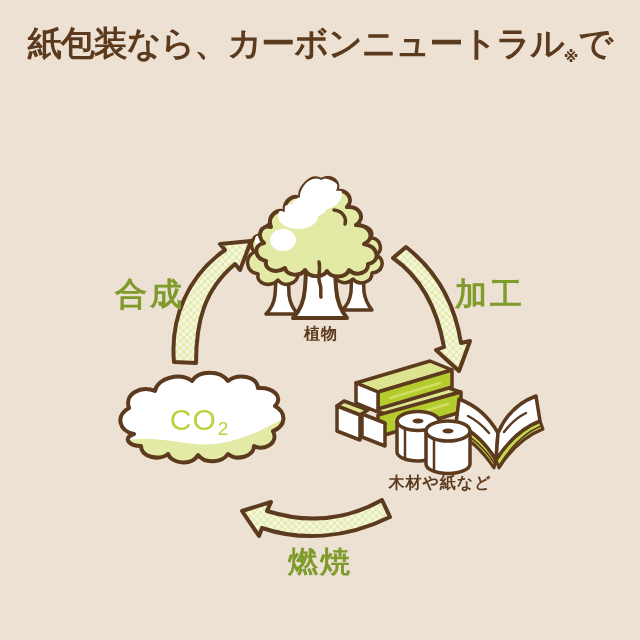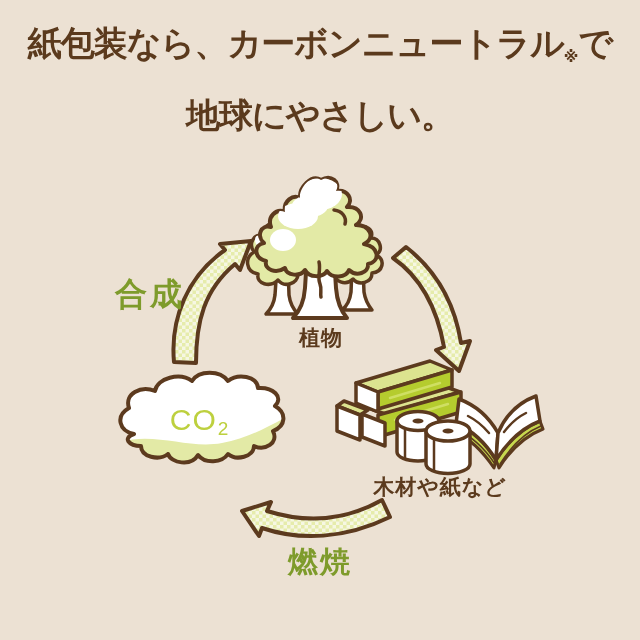--- a/index.html
+++ b/index.html
@@ -12,38 +12,37 @@
   .title{
     position:absolute;top:14px;left:0;width:640px;
     text-align:center;color:#5B3A1D;font-weight:700;
     font-size:34px;line-height:58px;letter-spacing:-1px;
   }
   .title .note{font-size:15px;font-weight:700;vertical-align:-7px;letter-spacing:0;}
   .lbl{
     position:absolute;transform:translateX(-50%);
     white-space:nowrap;font-weight:700;
   }
-  .brown{color:#5B3A1D;font-size:21px;letter-spacing:1px;}
+  .brown{color:#5B3A1D;font-size:16px;letter-spacing:1px;}
   .green{color:#7E9B2B;font-size:32px;letter-spacing:3px;}
   .green.big{font-size:30px;letter-spacing:2px;}
   .co2{
     position:absolute;transform:translateX(-50%);
     color:#BDD03E;font-weight:400;font-size:30px;letter-spacing:1px;white-space:nowrap;
   }
   .co2 .sub{font-size:19px;position:relative;top:5px;left:1px;}
   svg{position:absolute;top:0;left:0;}
 </style>
 </head>
 <body>
 
 <div id="stage">
 
   <div class="title">
     <div><span>紙包装なら、カーボンニュートラル</span><span class="note">※</span><span>で</span></div>
-    <div>地球にやさしい。</div>
   </div>
 
   <svg width="640" height="640" viewBox="0 0 640 640">
     <defs>
       <pattern id="chk" width="7" height="7" patternUnits="userSpaceOnUse">
         <rect width="7" height="7" fill="#F6F7E3"></rect>
         <rect width="3.5" height="3.5" fill="#E6ECAC"></rect>
         <rect x="3.5" y="3.5" width="3.5" height="3.5" fill="#E6ECAC"></rect>
       </pattern>
       <path id="bigCanopyP" d="M 321,180 C 331,174 341,182 336,191 C 348,189 354,200 347,207 C 360,206 366,218 356,225 C 370,225 376,238 364,244 C 379,247 381,261 368,264 C 369,273 356,277 349,270 C 346,278 332,279 327,271 C 323,278 309,278 305,270 C 300,277 287,276 285,268 C 276,274 264,270 266,261 C 254,258 253,245 264,243 C 256,236 261,224 271,227 C 267,217 276,208 285,212 C 283,201 293,194 300,198 C 299,188 311,174 321,180 Z"></path>
@@ -140,17 +139,18 @@
       <path d="M 405,429 L 405,458" fill="none" stroke-width="2.5"></path>
       <path d="M 426,431 L 426,464 A 22 9.5 0 0 0 470,464 L 470,431" fill="#FFFFFF"></path>
       <ellipse cx="448" cy="431" rx="22" ry="10" fill="#FFFFFF"></ellipse>
       <ellipse cx="448" cy="431" rx="5.5" ry="2.4" fill="#5C3A1E" stroke="none"></ellipse>
       <path d="M 434,440 L 434,470" fill="none" stroke-width="2.5"></path>
     </g>
   </svg>
 
   <div class="lbl brown" style="left:321px;top:324px">植物</div>
   <div class="lbl green" style="left:150px;top:273px">合成</div>
+  <div class="lbl green" style="left:490px;top:273px">加工</div>
   <div class="co2" style="left:199px;top:403px"><span>CO</span><span class="sub">2</span></div>
   <div class="lbl brown" style="left:440px;top:473px">木材や紙など</div>
   <div class="lbl green big" style="left:320px;top:542px">燃焼</div>
 
 </div>
 
 </body></html>

